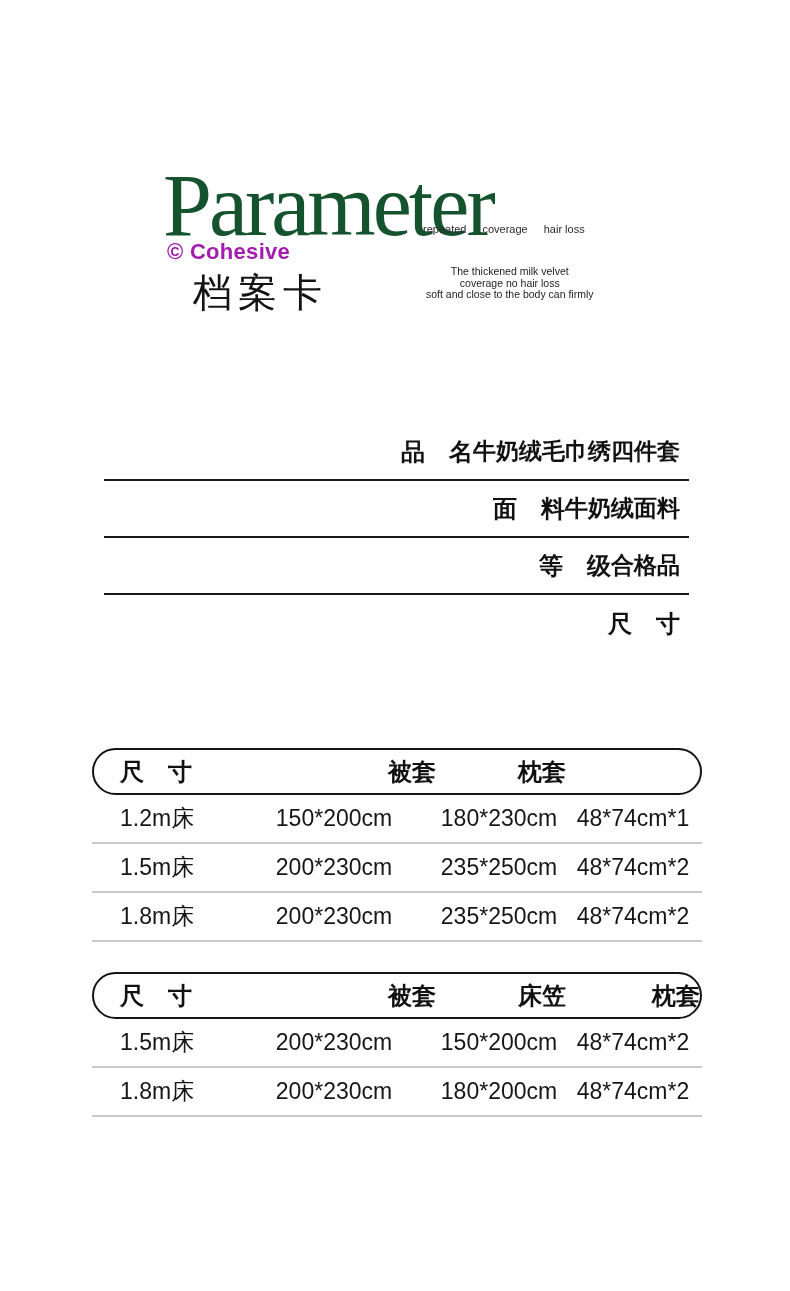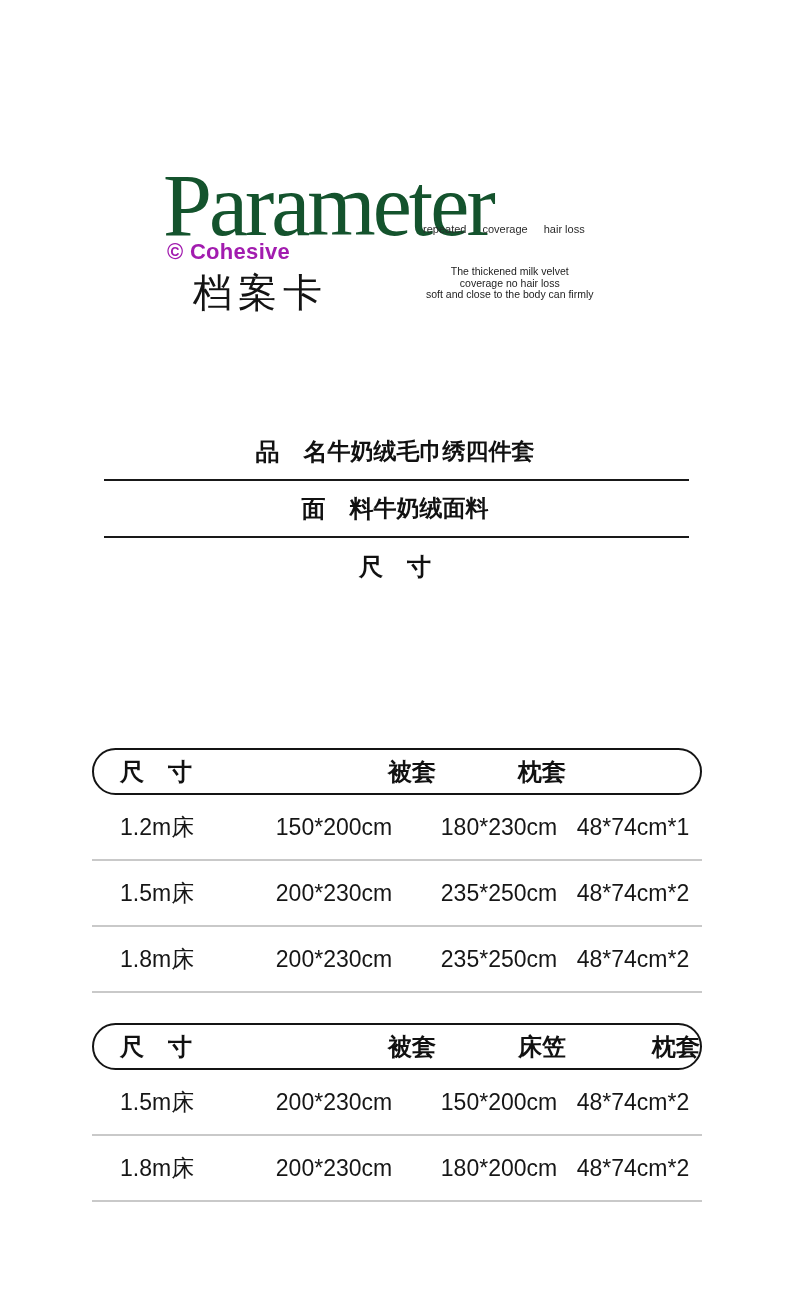--- a/index.html
+++ b/index.html
@@ -27,36 +27,36 @@
   }
   .desc {
     position:absolute; left:426px; top:266px; font-size:10.5px; line-height:11.5px;
     color:#1c1c1c;
     text-align:center;
   }
   
   .specs { position:absolute; left:104px; top:424px; width:585px; }
   .spec-row {
     box-sizing:border-box; height:57px; display:flex; align-items:center;
-    justify-content:center; border-bottom:2px solid #191919;
+    justify-content:flex-end; border-bottom:2px solid #191919;
   }
   .spec-row:last-child { border-bottom:none; }
   .spec-label { font-size:24px; font-weight:700; padding-left:6px; color:#111; white-space:pre; }
   .spec-value { font-size:23px; font-weight:700; padding-right:9px; color:#111; }
   
   .tables { position:absolute; left:92px; top:748px; width:610px; }
   .size-table + .size-table { margin-top:30px; }
   .pill {
     box-sizing:border-box; height:47px; border:2px solid #141414; border-radius:26px;
     display:grid; grid-template-columns:142px 200px 130px 1fr; align-items:center;
   }
   .th { text-align:right; font-size:24px; font-weight:700; color:#111; white-space:pre; }
   .th:first-child { text-align:left; padding-left:26px; }
   .trow {
-    box-sizing:border-box; height:66px; display:grid;
+    box-sizing:border-box; height:49px; display:grid;
     grid-template-columns:142px 200px 130px 1fr; align-items:center;
     border-bottom:2px solid #c9c9c9; 
   }
   .trow:first-of-type { height:64px; }
   .td { text-align:center; font-size:23px; color:#161616; white-space:nowrap; }
   .td:first-child { text-align:left; padding-left:28px; }
 </style>
 </head>
 <body>
 
@@ -81,20 +81,24 @@
     </div>
 
   <section class="specs" id="spec-list">
       <div class="spec-row">
         <div class="spec-label">品　名</div>
         <div class="spec-value">牛奶绒毛巾绣四件套</div>
       </div>
       <div class="spec-row">
         <div class="spec-label">面　料</div>
         <div class="spec-value">牛奶绒面料</div>
+      </div>
+      <div class="spec-row">
+        <div class="spec-label">等　级</div>
+        <div class="spec-value">合格品</div>
       </div>
       <div class="spec-row">
         <div class="spec-label">尺　寸</div>
         <div class="spec-value"></div>
       </div>
     </section>
 
   <section class="tables">
     <div class="size-table">
         <div class="pill">

